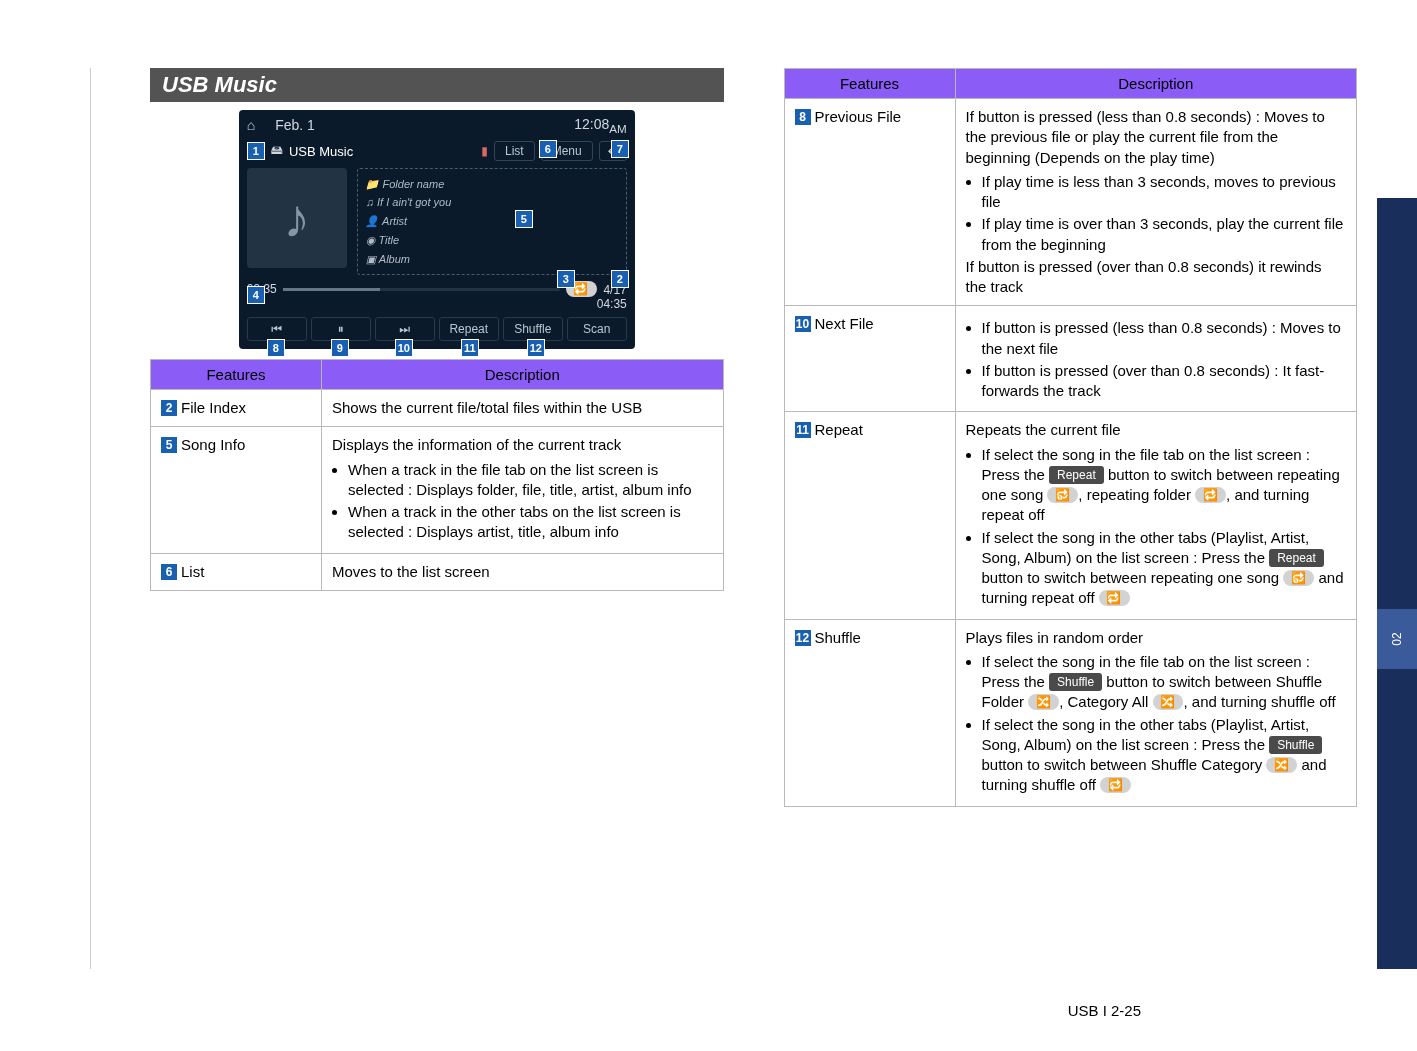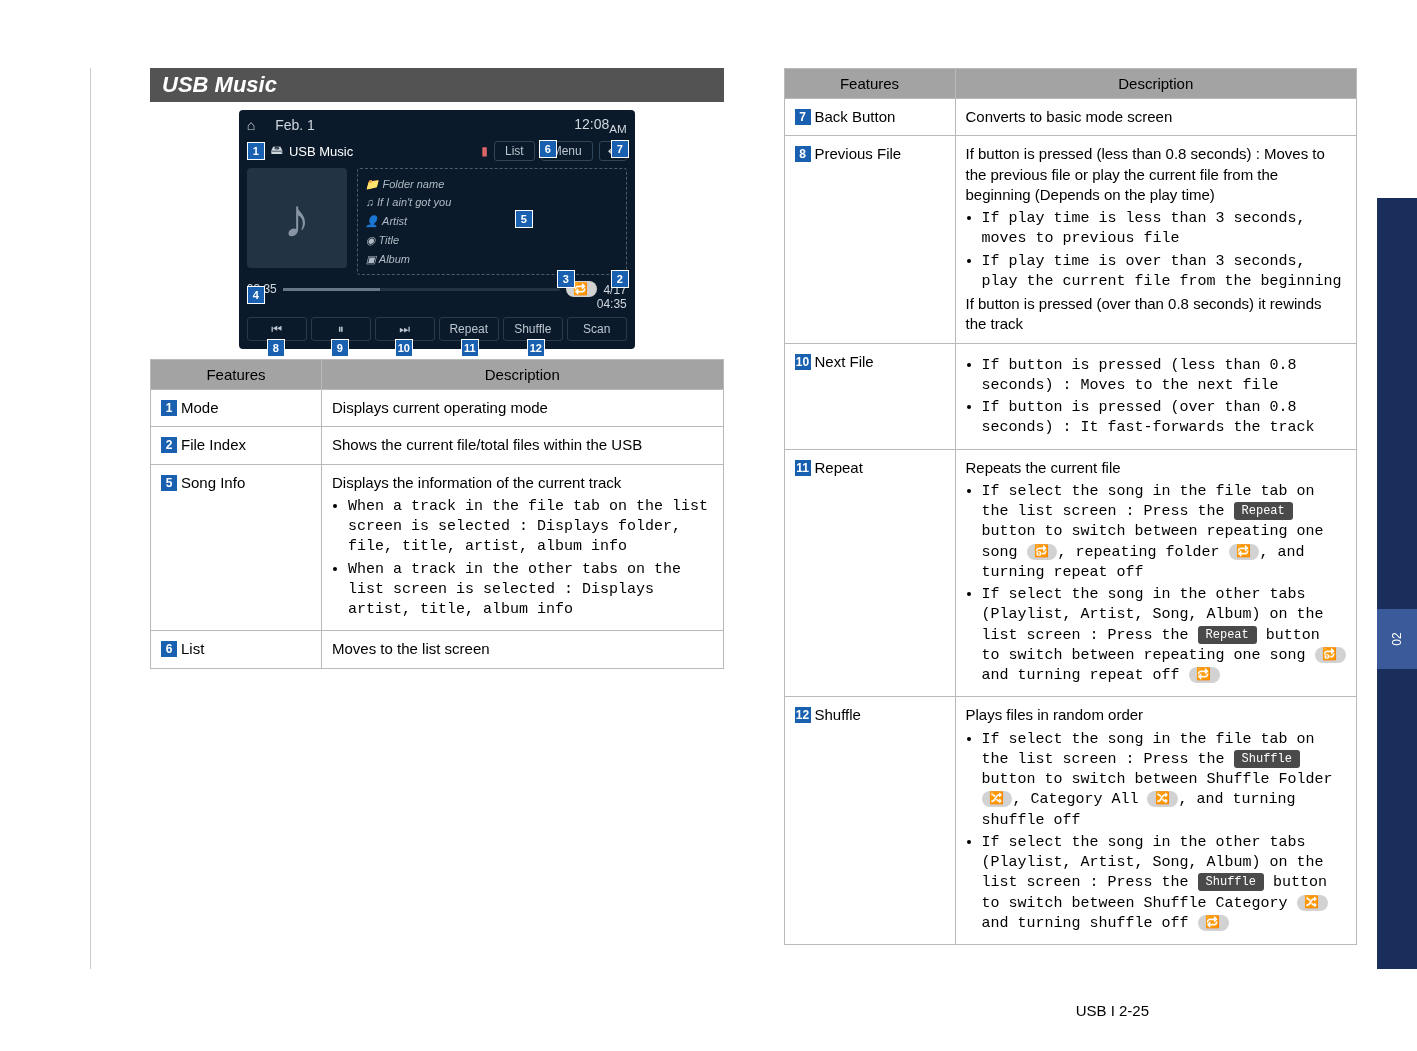--- a/index.html
+++ b/index.html
@@ -26,29 +26,29 @@
   .meta{flex:1;border:1px dashed #4a5b6d;border-radius:3px;padding:6px 8px;font-size:11px;color:#b0bac5;line-height:1.7;font-style:italic;}
   .progrow{display:flex;justify-content:space-between;font-size:12px;margin-top:6px;align-items:center;}
   .bar{flex:1;height:3px;background:#223344;margin:0 6px;position:relative;border-radius:2px;}
   .bar .fill{position:absolute;left:0;top:0;height:100%;width:35%;background:#678;} 
   .controls{display:flex;justify-content:space-between;margin-top:6px;gap:4px;}
   .controls .cbtn{flex:1;border:1px solid #2a3a4a;border-radius:3px;text-align:center;padding:4px 0;font-size:12px;color:#bcc6d1;}
   
   .co{position:absolute;background:#1960b0;color:#fff;font-size:11px;font-weight:bold;width:16px;height:16px;display:flex;align-items:center;justify-content:center;border:1px solid #fff;}
   
   table.feat{width:100%;border-collapse:collapse;font-size:15px;}
-  table.feat th{background:#a3a3a3;font-weight:normal;padding:6px 10px;border:1px solid #b9b9b9;text-align:center;}
+  table.feat th{background:#8b5cf6;font-weight:normal;padding:6px 10px;border:1px solid #b9b9b9;text-align:center;}
   table.feat td{border:1px solid #b9b9b9;padding:8px 10px;vertical-align:top;line-height:1.35;}
   table.feat td.flabel{white-space:nowrap;width:150px;}
   .num{display:inline-block;background:#1960b0;color:#fff;font-size:12px;font-weight:bold;width:16px;height:16px;text-align:center;line-height:16px;margin-right:4px;vertical-align:1px;}
   .chip{display:inline-block;background:#4a4a4a;color:#fff;border-radius:3px;padding:0 8px;font-size:12px;line-height:18px;vertical-align:1px;}
   .icon-chip{display:inline-block;background:#d2d2d2;border-radius:10px;padding:0 8px;font-size:12px;line-height:16px;vertical-align:1px;}
   ul.bullets{margin:4px 0 0 0;padding-left:16px;}
-  ul.bullets li{margin-bottom:2px;font-family:Liberation Mono, monospace;}
-  .footer{position:absolute;bottom:70px;right:268px;font-size:15px;}
+  ul.bullets li{margin-bottom:2px;}
+  .footer{position:absolute;bottom:70px;right:276px;font-size:15px;}
 </style>
 </head>
 <body>
 
 <div class="page">
   <div class="vline"></div>
   <div class="side-tab">
     <div class="sub">
         <span>02</span>
       </div>
@@ -119,24 +119,20 @@
         <div class="co" style="left:288px;bottom:-8px;">12</div>
       </div>
 
       <table class="feat">
         <tbody>
             <tr>
           <th>Features</th>
           <th>Description</th>
         </tr>
         <tr>
-          <td class="flabel"><span class="num">1</span><span>Mode</span></td>
-          <td>Displays current operating mode</td>
-        </tr>
-        <tr>
           <td class="flabel"><span class="num">2</span><span>File Index</span></td>
           <td>Shows the current file/total files within the USB</td>
         </tr>
         <tr>
           <td class="flabel"><span class="num">5</span><span>Song Info</span></td>
           <td>
             <span>Displays the information of the current track</span>
             <ul class="bullets">
               <li>When a track in the file tab on the list screen is selected : Displays folder, file, title, artist, album info</li>
               <li>When a track in the other tabs on the list screen is selected : Displays artist, title, album info</li>
@@ -152,24 +148,20 @@
     </div>
 
     <div class="col">
       <table class="feat">
         <tbody>
             <tr>
           <th>Features</th>
           <th>Description</th>
         </tr>
         <tr>
-          <td class="flabel"><span class="num">7</span><span>Back Button</span></td>
-          <td>Converts to basic mode screen</td>
-        </tr>
-        <tr>
           <td class="flabel"><span class="num">8</span><span>Previous File</span></td>
           <td>
             <span>If button is pressed (less than 0.8 seconds) : Moves to the previous file or play the current file from the beginning (Depends on the play time)</span>
             <ul class="bullets">
               <li>If play time is less than 3 seconds, moves to previous file</li>
               <li>If play time is over than 3 seconds, play the current file from the beginning</li>
             </ul>
             <span>If button is pressed (over than 0.8 seconds) it rewinds the track</span>
           </td>
         </tr>

